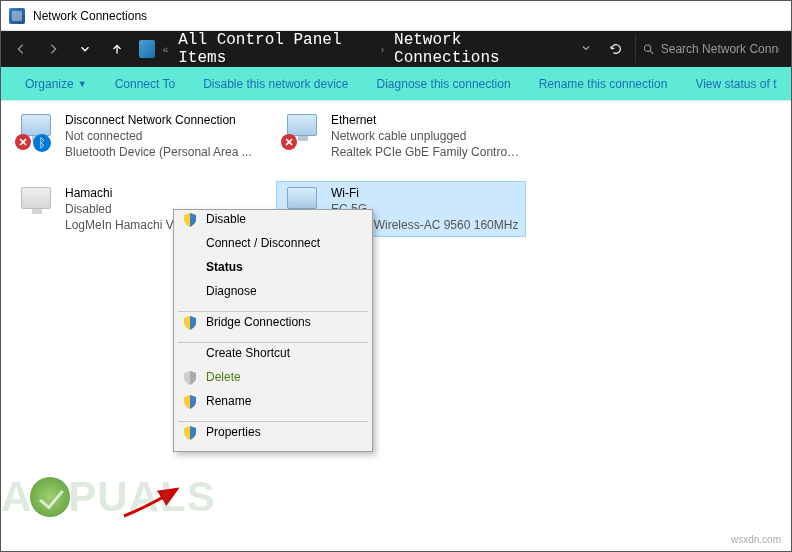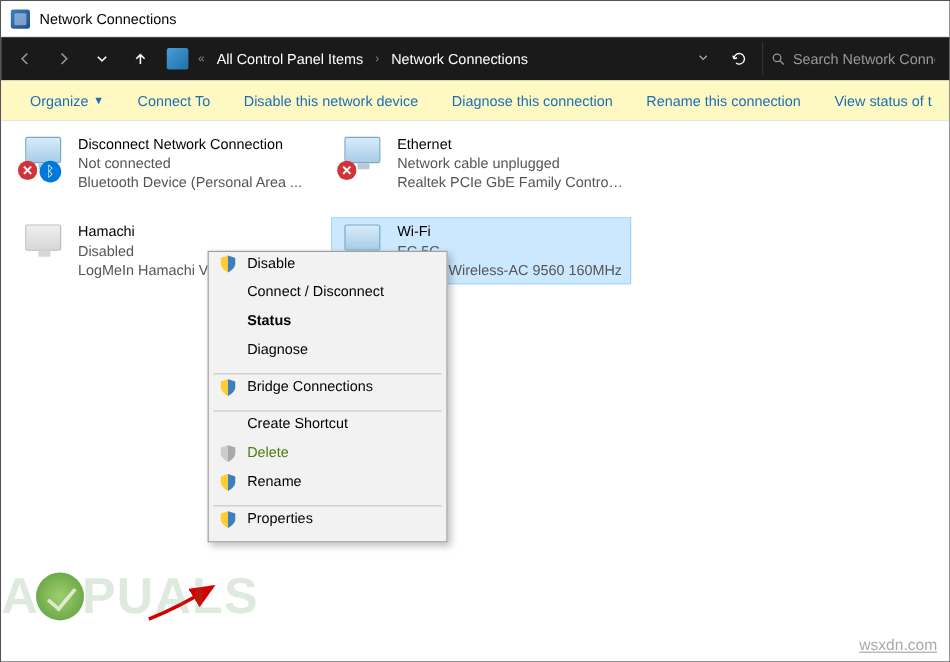--- a/index.html
+++ b/index.html
@@ -9,28 +9,28 @@
     .titlebar-icon { width: 16px; height: 16px; background: linear-gradient(135deg,#3a7fc4,#1d4f8a); border-radius: 2px; position: relative; }
     .titlebar-icon::after { content:""; position:absolute; inset:3px; background:#fff; opacity:.4; border-radius:1px;}
     .title-text { font-size: 12px; }
     .addressbar { height: 36px; background: #1a1a1a; display: flex; align-items: center; padding: 0 6px; gap: 4px; color: #fff; }
     .nav-btn { width: 28px; height: 28px; display:flex; align-items:center; justify-content:center; color:#fff; }
     .nav-btn.disabled { opacity: .55; }
     .up-btn svg, .nav-btn svg { width:14px; height:14px; }
     .breadcrumb-area { flex: 1; display:flex; align-items:center; background:#1a1a1a; height: 28px; padding: 0 4px; gap:2px;}
     .bc-icon { width:18px; height:18px; background: linear-gradient(135deg,#4a9fd8,#1d6fa8); border-radius:2px; margin-right:4px;}
     .bc-sep { color:#888; padding:0 2px; font-size:10px;}
-    .bc-item { color:#fff; padding:4px 6px; font-size:12px;}
+    .bc-item { color:#fff; padding:4px 6px; font-size:16px;font-family:Liberation Mono, monospace;}
     .bc-chev { width:26px; text-align:center; color:#aaa;}
     .addr-right { display:flex; align-items:center; gap:2px; margin-left:6px;}
     .addr-refresh { width:30px; height:28px; display:flex; align-items:center; justify-content:center;}
     .searchbox { width:150px; height:28px; background:#1a1a1a; display:flex; align-items:center; padding:0 6px; gap:6px; color:#888; border-left:1px solid #333;}
     .searchbox svg{width:14px;height:14px;}
     .search-ph { font-size:12px; color:#999; white-space:nowrap; overflow:hidden;}
-    .toolbar { height: 34px; display:flex; align-items:center; padding: 0 10px; gap: 0; border-bottom:1px solid #e5e5e5; background:#fef9c3;}
+    .toolbar { height: 34px; display:flex; align-items:center; padding: 0 10px; gap: 0; border-bottom:1px solid #e5e5e5; background:#5eead4;}
     .tb-item { color:#1a6fb5; font-size:12px; padding: 6px 14px; display:flex; align-items:center; gap:4px; white-space:nowrap;}
     .tb-chev { font-size:9px; color:#1a6fb5;}
     .content { flex:1; position:relative; padding:8px 10px; background:#fff;}
     .conn-grid { display:flex; gap:18px; flex-wrap:wrap;}
     .conn { width: 248px; display:flex; gap:6px; padding:3px 4px; align-items:flex-start;}
     .conn.selected { background:#cce8ff; outline:1px solid #99d1ff;}
     .conn-icon { width:44px; height:40px; position:relative; flex-shrink:0;}
     .monitor { position:absolute; top:2px; left:6px; width:30px; height:22px; background:linear-gradient(180deg,#d8ecf8,#a8cce8); border:1px solid #7aa8c8; border-radius:2px;}
     .monitor::after{content:"";position:absolute;bottom:-6px;left:10px;width:10px;height:5px;background:#b8c8d4;border-radius:1px;}
     .overlay-x { position:absolute; bottom:2px; left:0; width:16px; height:16px; background:#d13438; border-radius:50%; display:flex; align-items:center; justify-content:center; color:#fff; font-size:11px; font-weight:bold;}
@@ -49,21 +49,21 @@
     .cm-item { height:24px; display:flex; padding:0 10px 0 30px; font-size:12px; position:relative;}
     .cm-item.disabled { color:#4d7c0f;}
     .cm-item.bold { font-weight:600;}
     .cm-sep { height:1px; background:#c8c8c8; margin:3px 2px;}
     .shield { position:absolute; left:6px; width:16px; height:16px;}
     .shield svg{width:16px;height:16px;}
     .arrow-annot { position:absolute; top:380px; left:118px; width:70px; height:40px; pointer-events:none;}
     .watermark { position:absolute; bottom:30px; left:0; right:0; text-align:left; font-size:42px; font-weight:600; color:rgba(80,140,80,0.18); letter-spacing:1px; pointer-events:none;}
     .wm-logo{display:inline-block;width:40px;height:40px;border-radius:50%;background:radial-gradient(circle,#9fcf6f,#5a9a3a);vertical-align:-6px;margin:0 -2px;position:relative;}
     .wm-logo::after{content:"";position:absolute;top:8px;left:15px;width:10px;height:20px;border:3px solid #fff;border-left:none;border-top:none;transform:rotate(40deg);opacity:.7;}
-    .footer-text{position:absolute;bottom:6px;right:10px;font-size:13px;color:#aaa;pointer-events:none;text-decoration:underline;}
+    .footer-text{position:absolute;bottom:6px;right:10px;font-size:10px;color:#aaa;pointer-events:none;}
   </style>
 </head>
 <body>
 
 <div class="window">
 
   <div class="titlebar">
     <div class="titlebar-icon"></div>
     <span class="title-text">Network Connections</span>
   </div>

